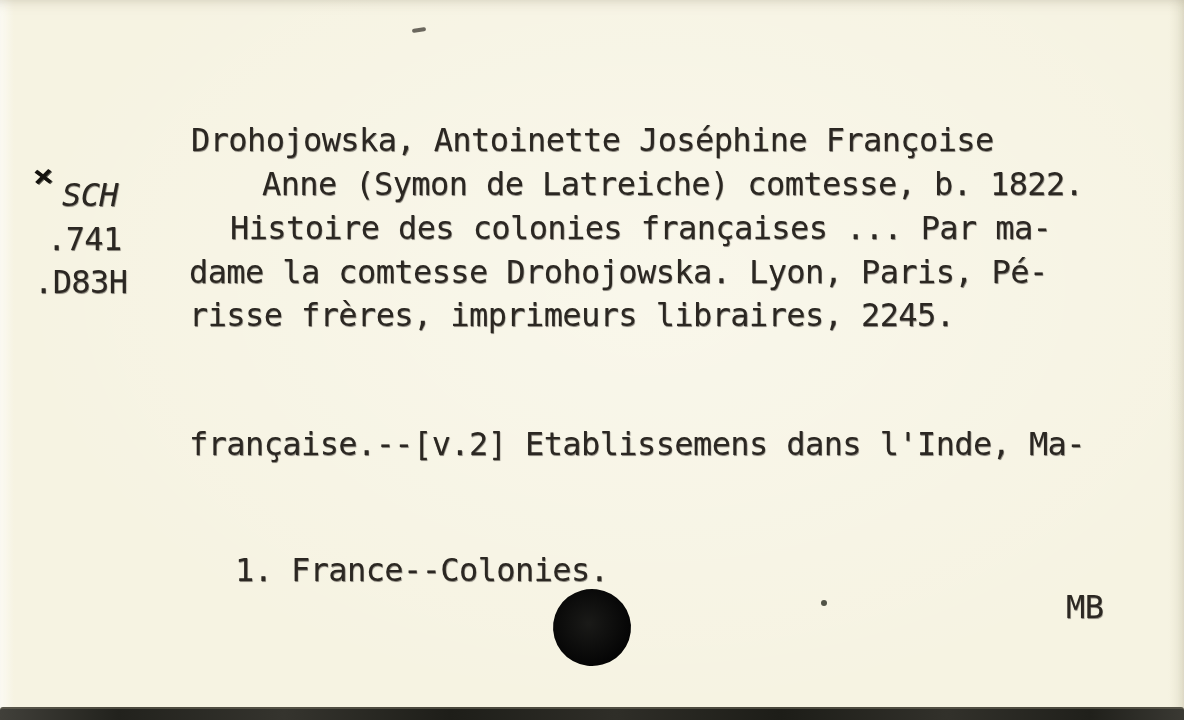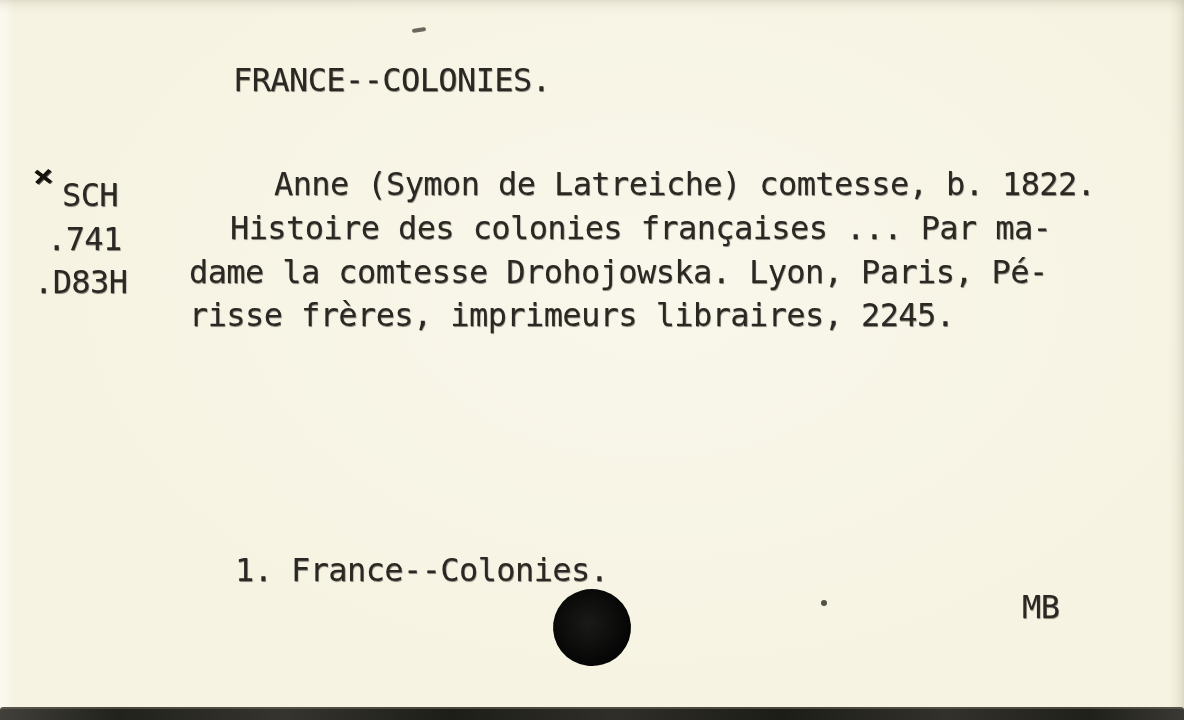--- a/index.html
+++ b/index.html
@@ -30,33 +30,33 @@
     font-size: 32px;
     line-height: 43px;
     color: #2b2722;
     letter-spacing: -0.6px;
     text-shadow: 0.6px 0.6px 0.7px rgba(43,39,34,0.55);
   }
   
   .heading   { top: 59px;  left: 233px; }
   
   .bl0 { top: 119px; left: 191px; }
-  .bl1 { top: 163px; left: 262px; margin-left: 12px; }
+  .bl1 { top: 163px; left: 262px; }
   .bl2 { top: 207px; left: 230px; }
   .bl3 { top: 251px; left: 189px; }
   .bl4 { top: 294px; left: 189px; }
   .bl5 { top: 342px; left: 232px; }
   .bl6 { top: 381px; left: 230px; }
   .bl7 { top: 423px; left: 189px; }
   .bl8 { top: 464px; left: 189px; }
   
   .tracing   { top: 549px; left: 235px; }
-  .initials  { top: 586px; left: 1022px; }
+  .initials  { top: 586px; left: 1066px; }
   
-  .cn-shelf  { top: 174px; left: 62px; }
+  .cn-shelf  { top: 174px; left: 62px; font-style: italic; }
   .cn-num    { top: 218px; left: 47px; }
   .cn-cutter { top: 261px; left: 34px; }
   .cn-mark {
     position: absolute;
     top: 158px;
     left: 34px;
     font-size: 30px;
     font-weight: bold;
     color: #14120e;
     transform: rotate(-4deg) scaleX(1.15);
@@ -106,33 +106,34 @@
     height: 6px;
     background: rgba(52,54,44,0.85);
     border-radius: 50%;
   }
 </style>
 </head>
 <body>
 
 <div class="scan">
 
-  <div class="tw heading">FRANCE--COLONIES.</div>
 
   <div>
     <span class="cn-mark">×</span>
     <span class="tw cn-shelf">SCH</span>
     <span class="tw cn-num">.741</span>
     <span class="tw cn-cutter">.D83H</span>
   </div>
 
+  <div class="tw bl0">Drohojowska, Antoinette Joséphine Françoise</div>
   <div class="tw bl1">Anne (Symon de Latreiche) comtesse, b. 1822.</div>
   <div class="tw bl2">Histoire des colonies françaises ... Par ma-</div>
   <div class="tw bl3">dame la comtesse Drohojowska. Lyon, Paris, Pé-</div>
   <div class="tw bl4">risse frères, imprimeurs libraires, 2245.</div>
+  <div class="tw bl7">française.--[v.2] Etablissemens dans l'Inde, Ma-</div>
 
   <div class="tw tracing">1. France--Colonies.</div>
   <div class="tw initials">MB</div>
 
   <div class="hole"></div>
   <div class="bottom-edge"></div>
   <div class="speck-dash"></div>
   <div class="speck-dot"></div>
 
 </div>

